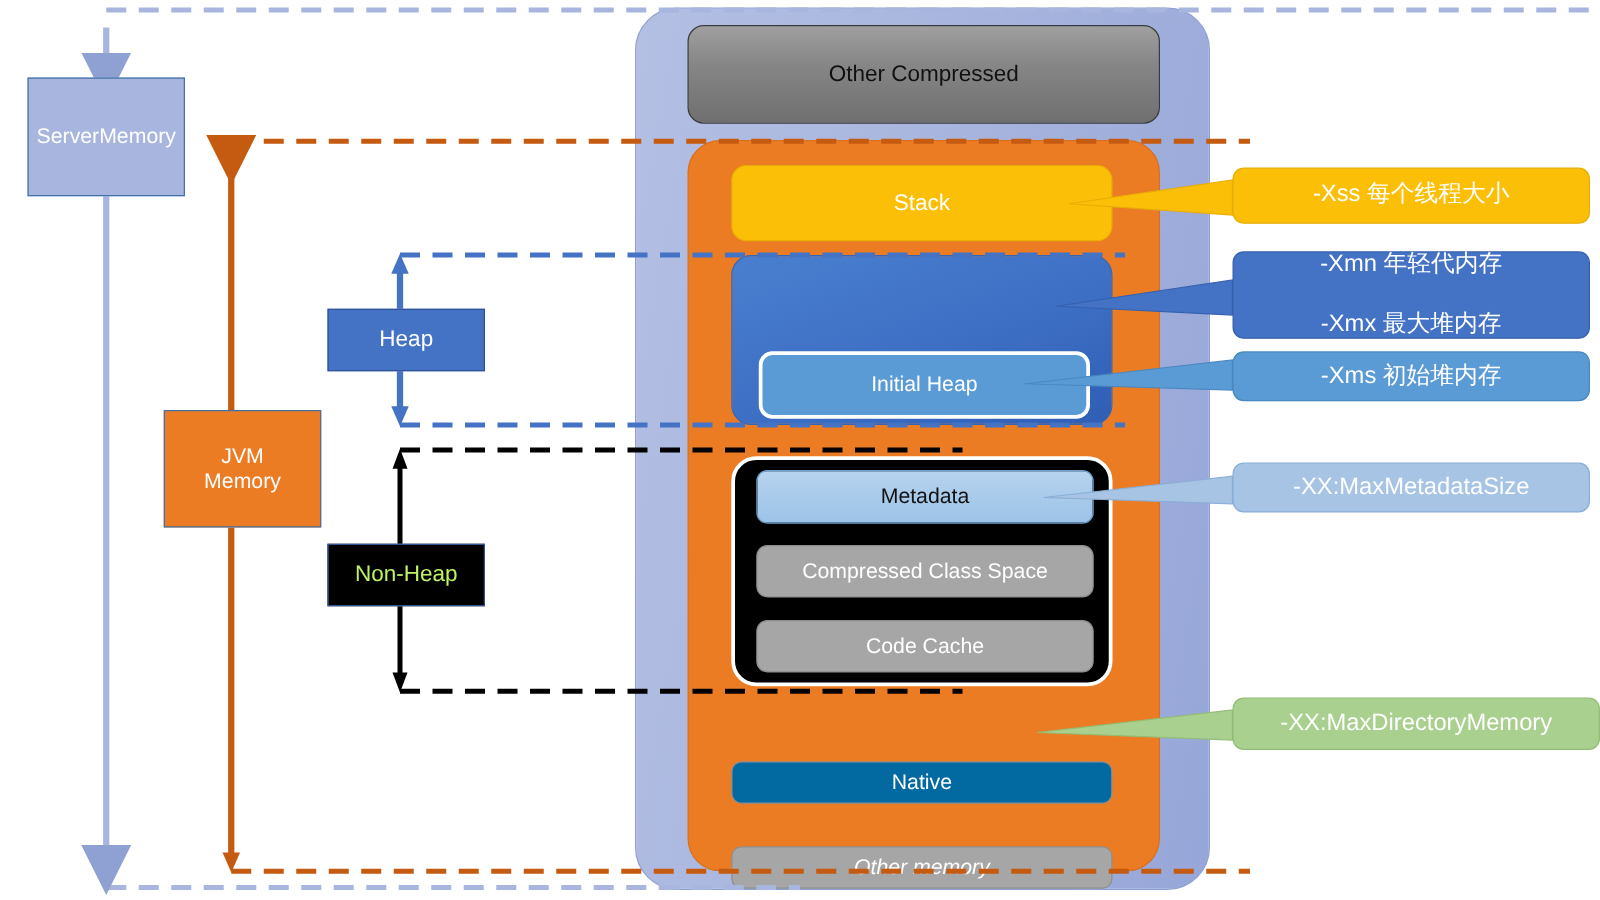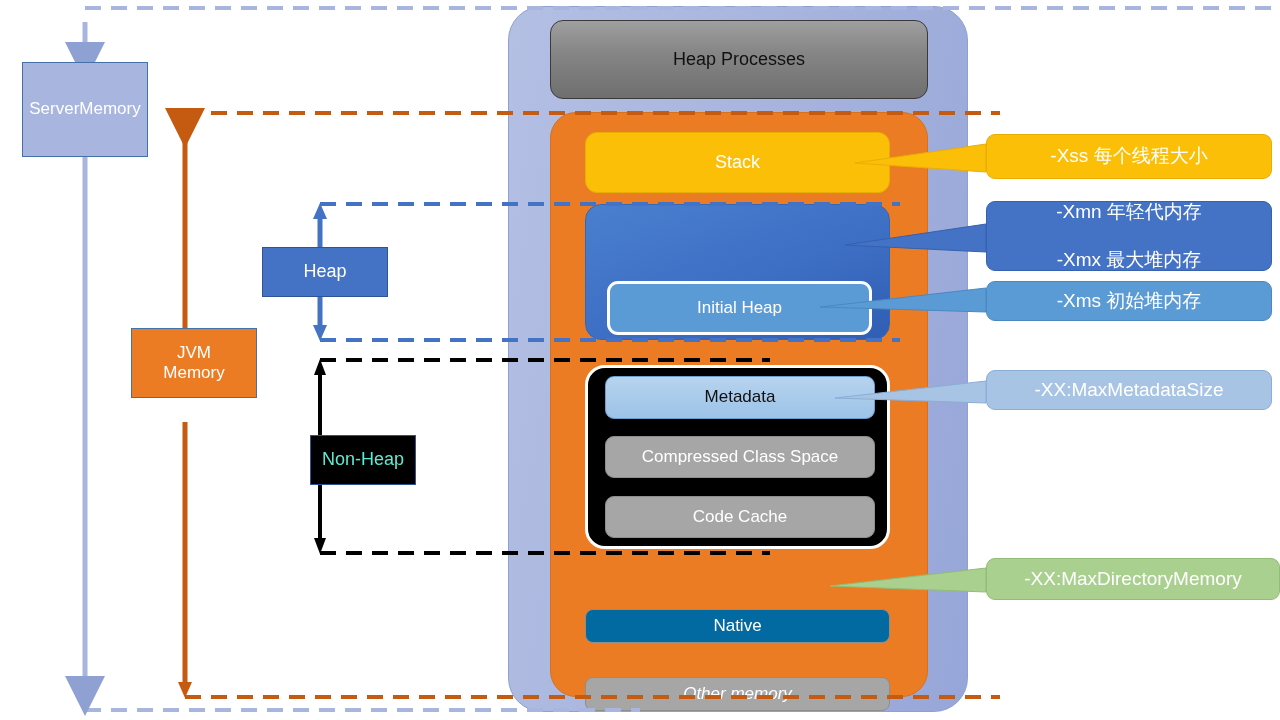--- a/index.html
+++ b/index.html
@@ -170,46 +170,45 @@
     width: 126px; height: 95px;
     background: #a8b5de;
     border: 1px solid #4472a8;
     color: #ffffff;
     font-size: 17px;
     z-index: 6;
     flex-direction: row;
   }
   .jvm-memory {
     left: 131px; top: 328px;
-    width: 126px; height: 70px;
+    width: 126px; height: 94px;
     background: #ec7c24;
     border: 1px solid #4472a8;
     color: #ffffff;
     font-size: 17px;
     z-index: 6;
     flex-direction: column;
   }
   .heap-label {
     left: 262px; top: 247px;
     width: 126px; height: 50px;
     background: #4472c4;
     border: 1px solid #2f5496;
     color: #ffffff;
     font-size: 18px;
     z-index: 6;
   }
   .nonheap-label {
     left: 262px; top: 435px;
-    width: 106px; height: 50px;
+    width: 126px; height: 50px;
     background: #000000;
     border: 1px solid #2f5496;
-    color: #5eead4;
+    color: #bef264;
     font-size: 18px;
     z-index: 6;
-    margin-left: 48px;
   }
 
   
   .callout {
     position: absolute;
     box-sizing: border-box;
     display: flex;
     align-items: center;
     justify-content: center;
     text-align: center;
@@ -319,21 +318,21 @@
       <polygon points="845,245 986,224 986,252" fill="#4472c4" stroke="#3561ae" stroke-width="1"></polygon>
       <polygon points="820,307 986,288 986,312" fill="#5b9bd5" stroke="#4a88c0" stroke-width="1"></polygon>
       <polygon points="835,398 986,381 986,403" fill="#a8c4e4" stroke="#8aaed6" stroke-width="1"></polygon>
       <polygon points="830,586 986,568 986,592" fill="#a9d08e" stroke="#92bd76" stroke-width="1"></polygon>
     </g>
   </svg>
 
   <div class="box server-container"></div>
   <div class="box jvm-container"></div>
 
-  <div class="box other-processes">Heap Processes</div>
+  <div class="box other-processes">Other Compressed</div>
 
   <div class="box stack">Stack</div>
 
   <div class="box heap-area"></div>
   <div class="box initial-heap">Initial Heap</div>
 
   <div class="box nonheap-area"></div>
   <div class="box metadata">Metadata</div>
   <div class="box ccs">Compressed Class Space</div>
   <div class="box code-cache">Code Cache</div>

